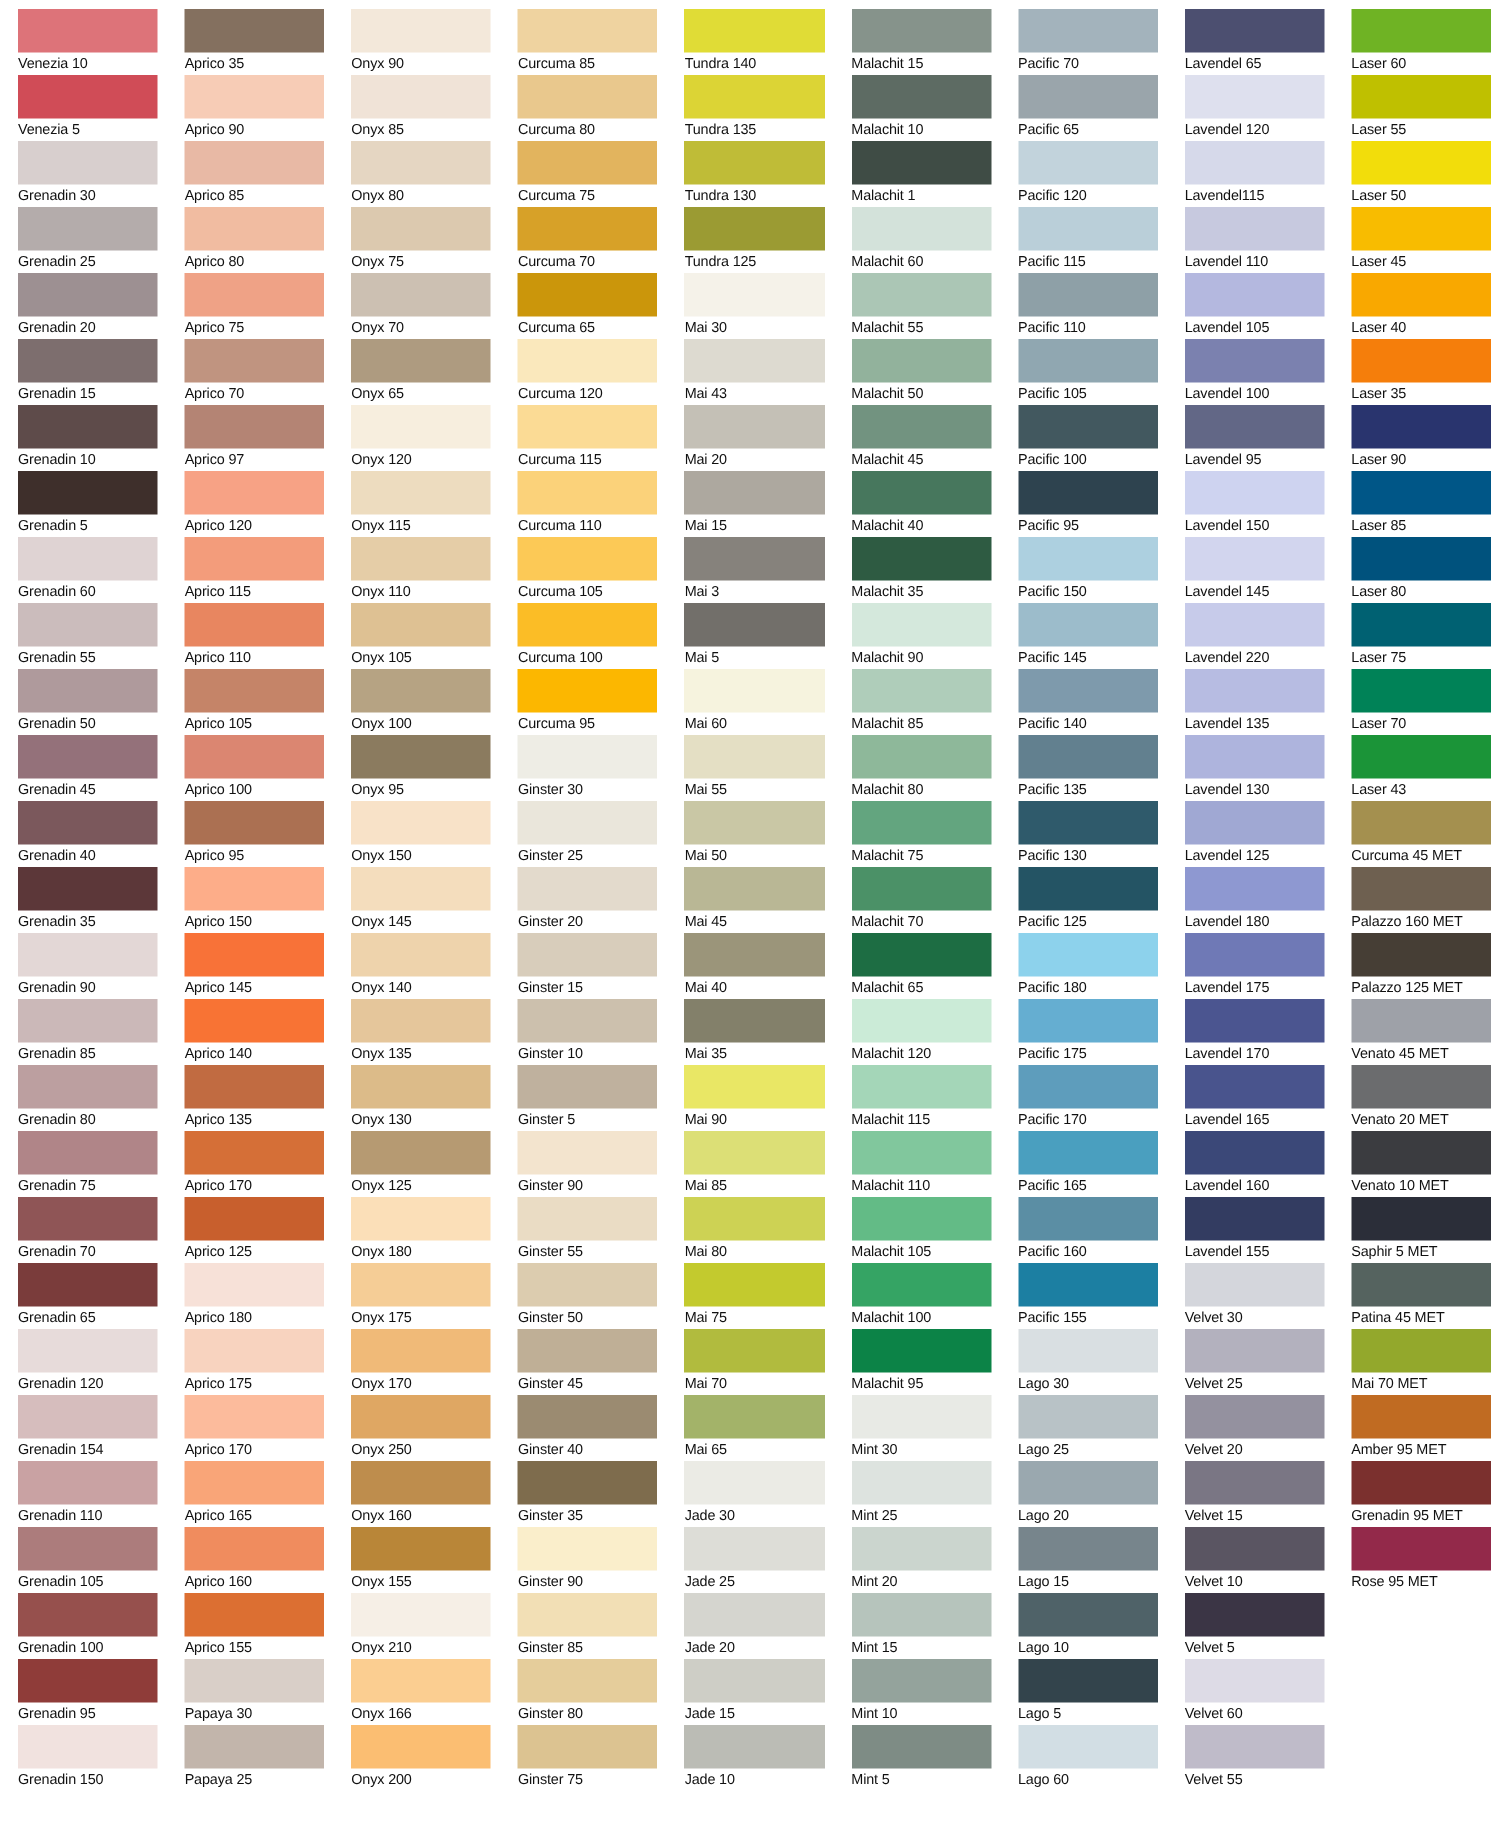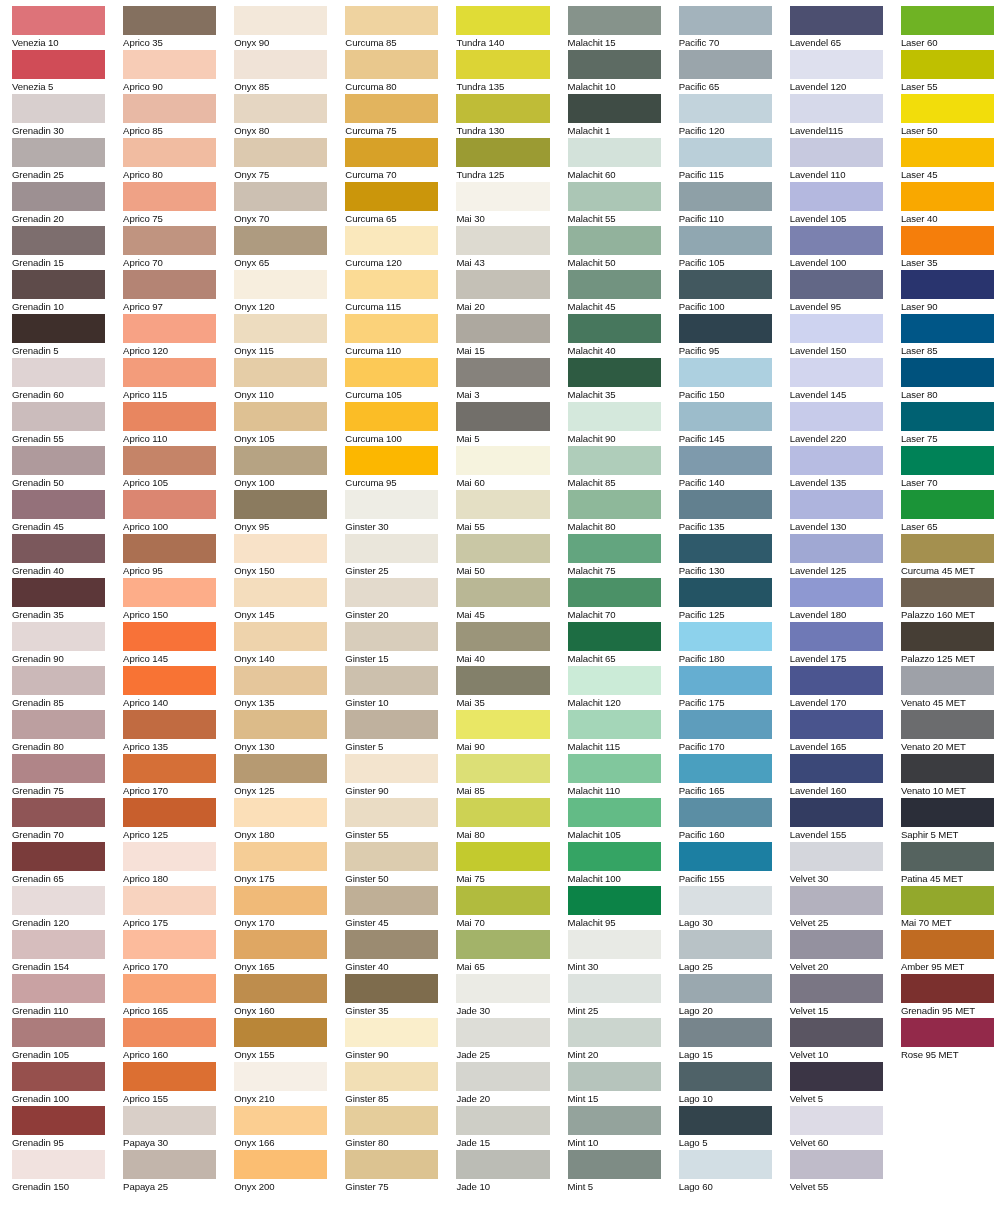--- a/index.html
+++ b/index.html
@@ -353,21 +353,21 @@
       <div class="swatch-cell">
         <div class="chip" title="Onyx 175" style="background: rgb(245, 205, 150);"></div>
         <div class="chip-label">Onyx 175</div>
       </div>
       <div class="swatch-cell">
         <div class="chip" title="Onyx 170" style="background: rgb(240, 186, 120);"></div>
         <div class="chip-label">Onyx 170</div>
       </div>
       <div class="swatch-cell">
         <div class="chip" title="Onyx 165" style="background: rgb(223, 167, 99);"></div>
-        <div class="chip-label">Onyx 165</div>
+        <div class="chip-label">Onyx 250</div>
       </div>
       <div class="swatch-cell">
         <div class="chip" title="Onyx 160" style="background: rgb(190, 141, 77);"></div>
         <div class="chip-label">Onyx 160</div>
       </div>
       <div class="swatch-cell">
         <div class="chip" title="Onyx 155" style="background: rgb(185, 134, 56);"></div>
         <div class="chip-label">Onyx 155</div>
       </div>
       <div class="swatch-cell">
@@ -973,21 +973,21 @@
       <div class="swatch-cell">
         <div class="chip" title="Laser 75" style="background: rgb(0, 97, 114);"></div>
         <div class="chip-label">Laser 75</div>
       </div>
       <div class="swatch-cell">
         <div class="chip" title="Laser 70" style="background: rgb(0, 130, 87);"></div>
         <div class="chip-label">Laser 70</div>
       </div>
       <div class="swatch-cell">
         <div class="chip" title="Laser 65" style="background: rgb(27, 148, 56);"></div>
-        <div class="chip-label">Laser 65</div>
+        <div class="chip-label">Laser 43</div>
       </div>
       <div class="swatch-cell">
         <div class="chip" title="Curcuma 45 MET" style="background: rgb(164, 144, 79);"></div>
         <div class="chip-label">Curcuma 45 MET</div>
       </div>
       <div class="swatch-cell">
         <div class="chip" title="Palazzo 160 MET" style="background: rgb(110, 96, 80);"></div>
         <div class="chip-label">Palazzo 160 MET</div>
       </div>
       <div class="swatch-cell">

